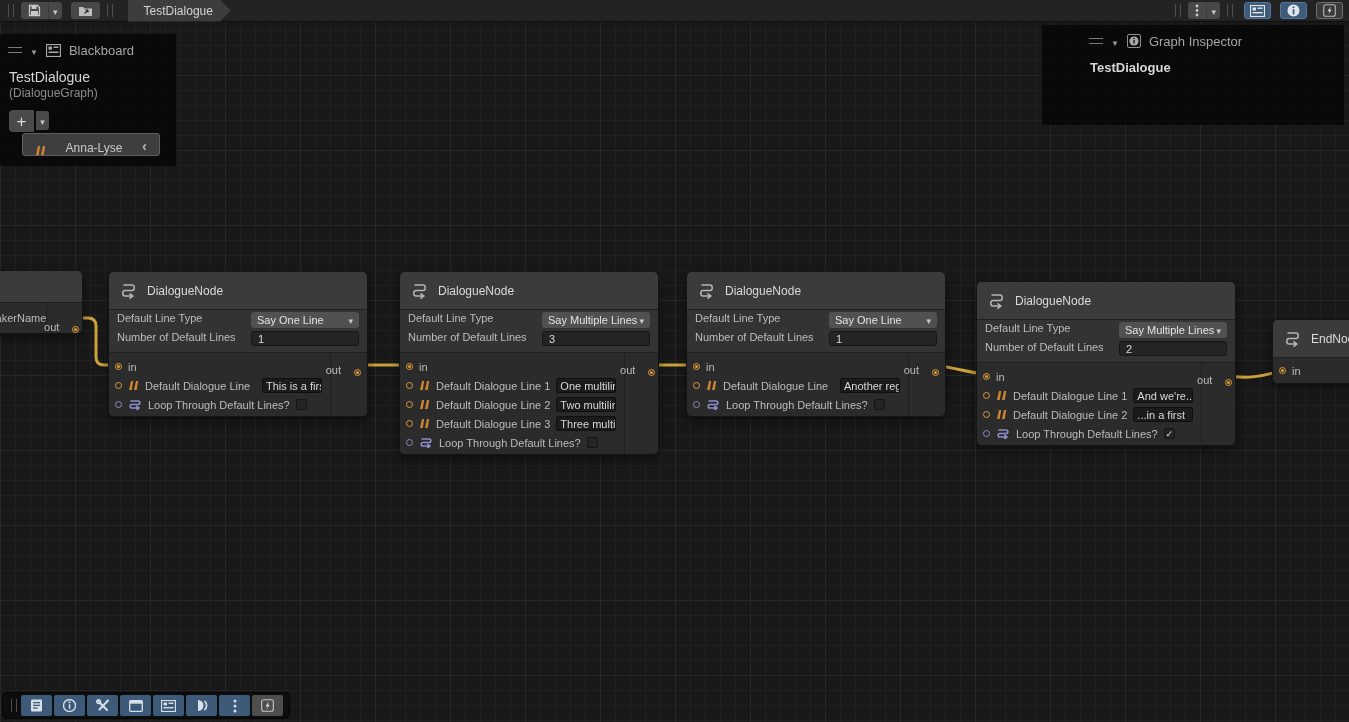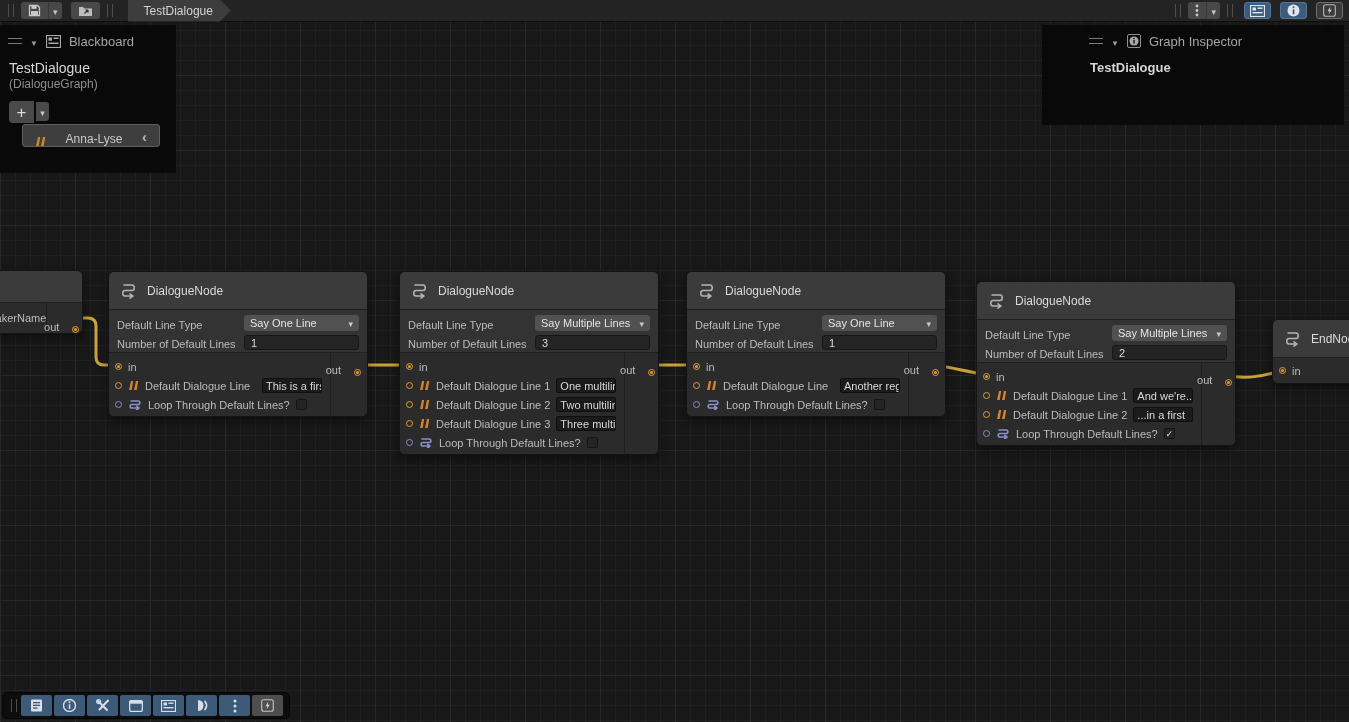--- a/index.html
+++ b/index.html
@@ -39,21 +39,21 @@
   .bt-btn { width:31px; height:21px; background:#3d5a78; border:none; border-radius:2px;
     display:flex; align-items:center; justify-content:center; cursor:pointer; }
   .bt-btn.off { background:#4e4e4e; }
 
   
   .panel { position:absolute; background:rgba(9,9,9,0.93); z-index:40; color:#c8c8c8; }
   .panel-header { display:flex; align-items:center; gap:8px; padding:7px 8px 4px 8px; }
   .hhandle { width:14px; height:6px; border-top:1px solid #7a7a7a; border-bottom:1px solid #7a7a7a; cursor:grab; }
   .foldout::after { content:"▼"; font-size:8px; color:#9a9a9a; }
   .panel-title { font-size:13px; color:#a5a5a5; }
-  .blackboard { left:0; top:25px; width:176px; height:148px; }
+  .blackboard { left:0; top:34px; width:176px; height:132px; }
   .bb-graphname { font-size:14px; color:#d6d6d6; padding:6px 9px 0 9px; }
   .bb-graphtype { font-size:12px; color:#8d8d8d; padding:1px 9px 6px 9px; }
   .bb-addrow { display:flex; padding:4px 0 0 9px; }
   .bb-add { width:25px; height:22px; background:#4a4a4a; border:none; border-radius:4px 0 0 4px;
     color:#dcdcdc; font-size:17px; line-height:17px; cursor:pointer; }
   .bb-adddrop { width:13px; height:19px; margin-top:1px; background:#4a4a4a; border:none; border-radius:0 3px 3px 0;
     margin-left:2px; cursor:pointer; display:flex; align-items:center; justify-content:center; }
   .bb-field { position:absolute; left:22px; top:99px; width:138px; height:23px; background:#3e3e3e;
     border:1px solid #5e5e5e; border-radius:3px; display:flex; align-items:flex-end; padding:0 12px; gap:8px; cursor:pointer; }
   .bb-field-name { flex:1; font-size:12px; color:#c9c9c9; text-align:center; }
@@ -63,21 +63,21 @@
   .boxed-info { width:14px; height:14px; border:1px solid #909090; border-radius:2px;
     display:flex; align-items:center; justify-content:center; }
 
   
   .node { position:absolute; z-index:10; background:#2b2b2b; border:1px solid #141414; border-radius:6px;
     box-shadow:0 4px 10px rgba(0,0,0,0.45); font-size:11px; color:#c2c2c2; overflow:hidden; }
   .node-header { height:38px; background:#3b3b3b; display:flex; align-items:center; gap:9px;
     padding:0 10px; border-bottom:1px solid #1f1f1f; cursor:grab; }
   .node-title { font-size:12px; color:#dadada; white-space:nowrap; }
   .node-props { background:#333333; padding:2px 8px; border-bottom:1px solid #1f1f1f; }
-  .prop-row { display:flex; align-items:flex-end; height:19px; gap:5px; }
+  .prop-row { display:flex; align-items:flex-start; height:19px; gap:12px; }
   .prop-label { width:122px; flex:none; color:#bcbcbc; white-space:nowrap; }
   .enum-field { flex:1; height:16px; background:#515151; border-radius:3px; display:flex; align-items:center;
     justify-content:space-between; padding:0 6px; color:#e4e4e4; cursor:pointer; white-space:nowrap; overflow:hidden; }
   .enum-arrow::after { content:"▾"; font-size:9px; color:#c9c9c9; }
   .text-field { flex:1; height:15px; background:#242424; border:1px solid #161616; border-radius:3px;
     display:flex; align-items:center; padding:0 6px; color:#dadada; cursor:text; }
   .node-body { display:flex; background:#2b2b2b; }
   .ports-left { flex:1; padding:4px 0 2px 0; }
   .ports-right { width:37px; border-left:1px solid #1f1f1f; padding:4px 6px 0 0; display:flex;
     flex-direction:column; align-items:flex-end; }

